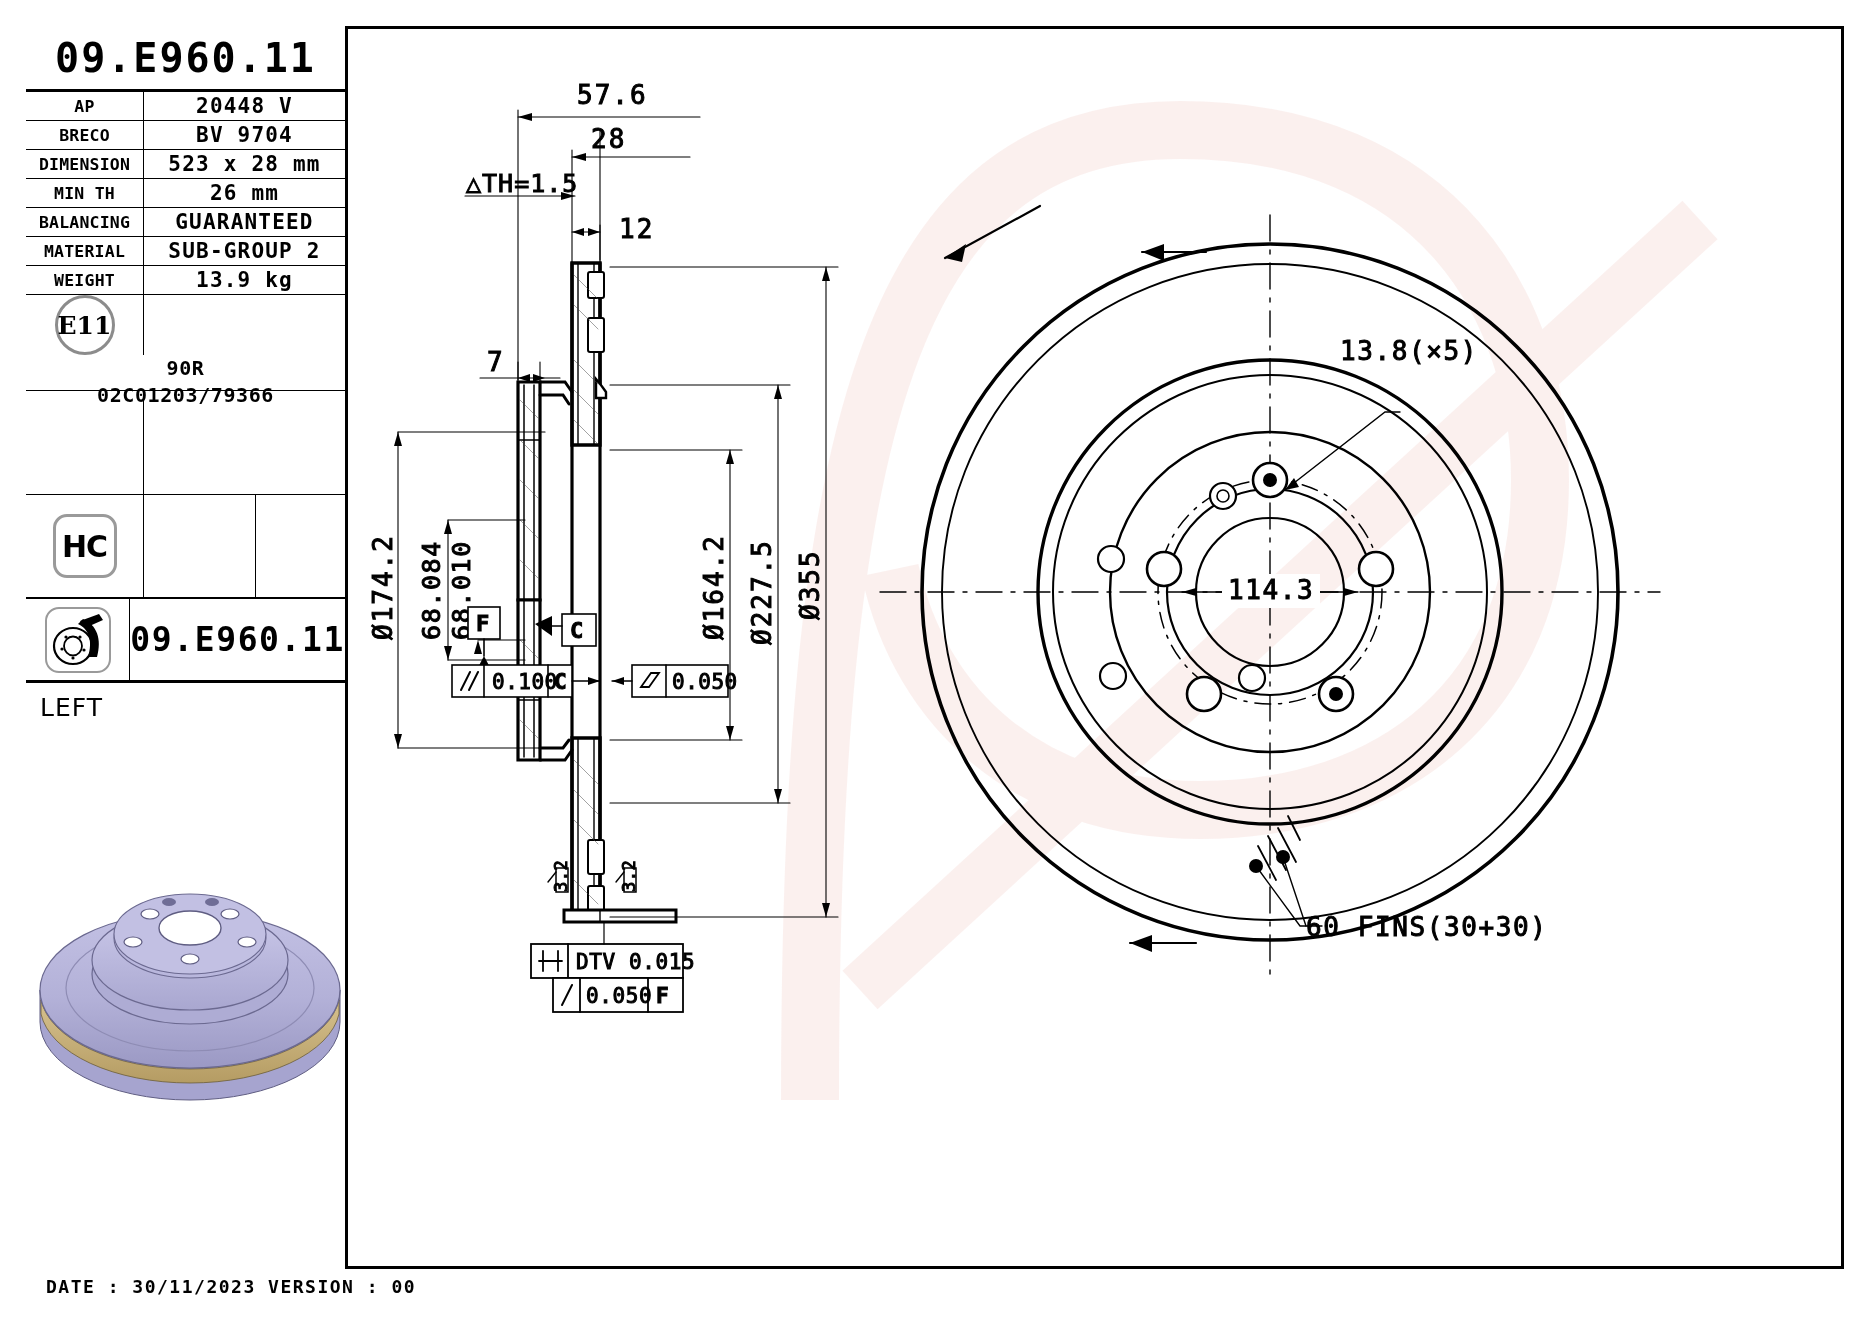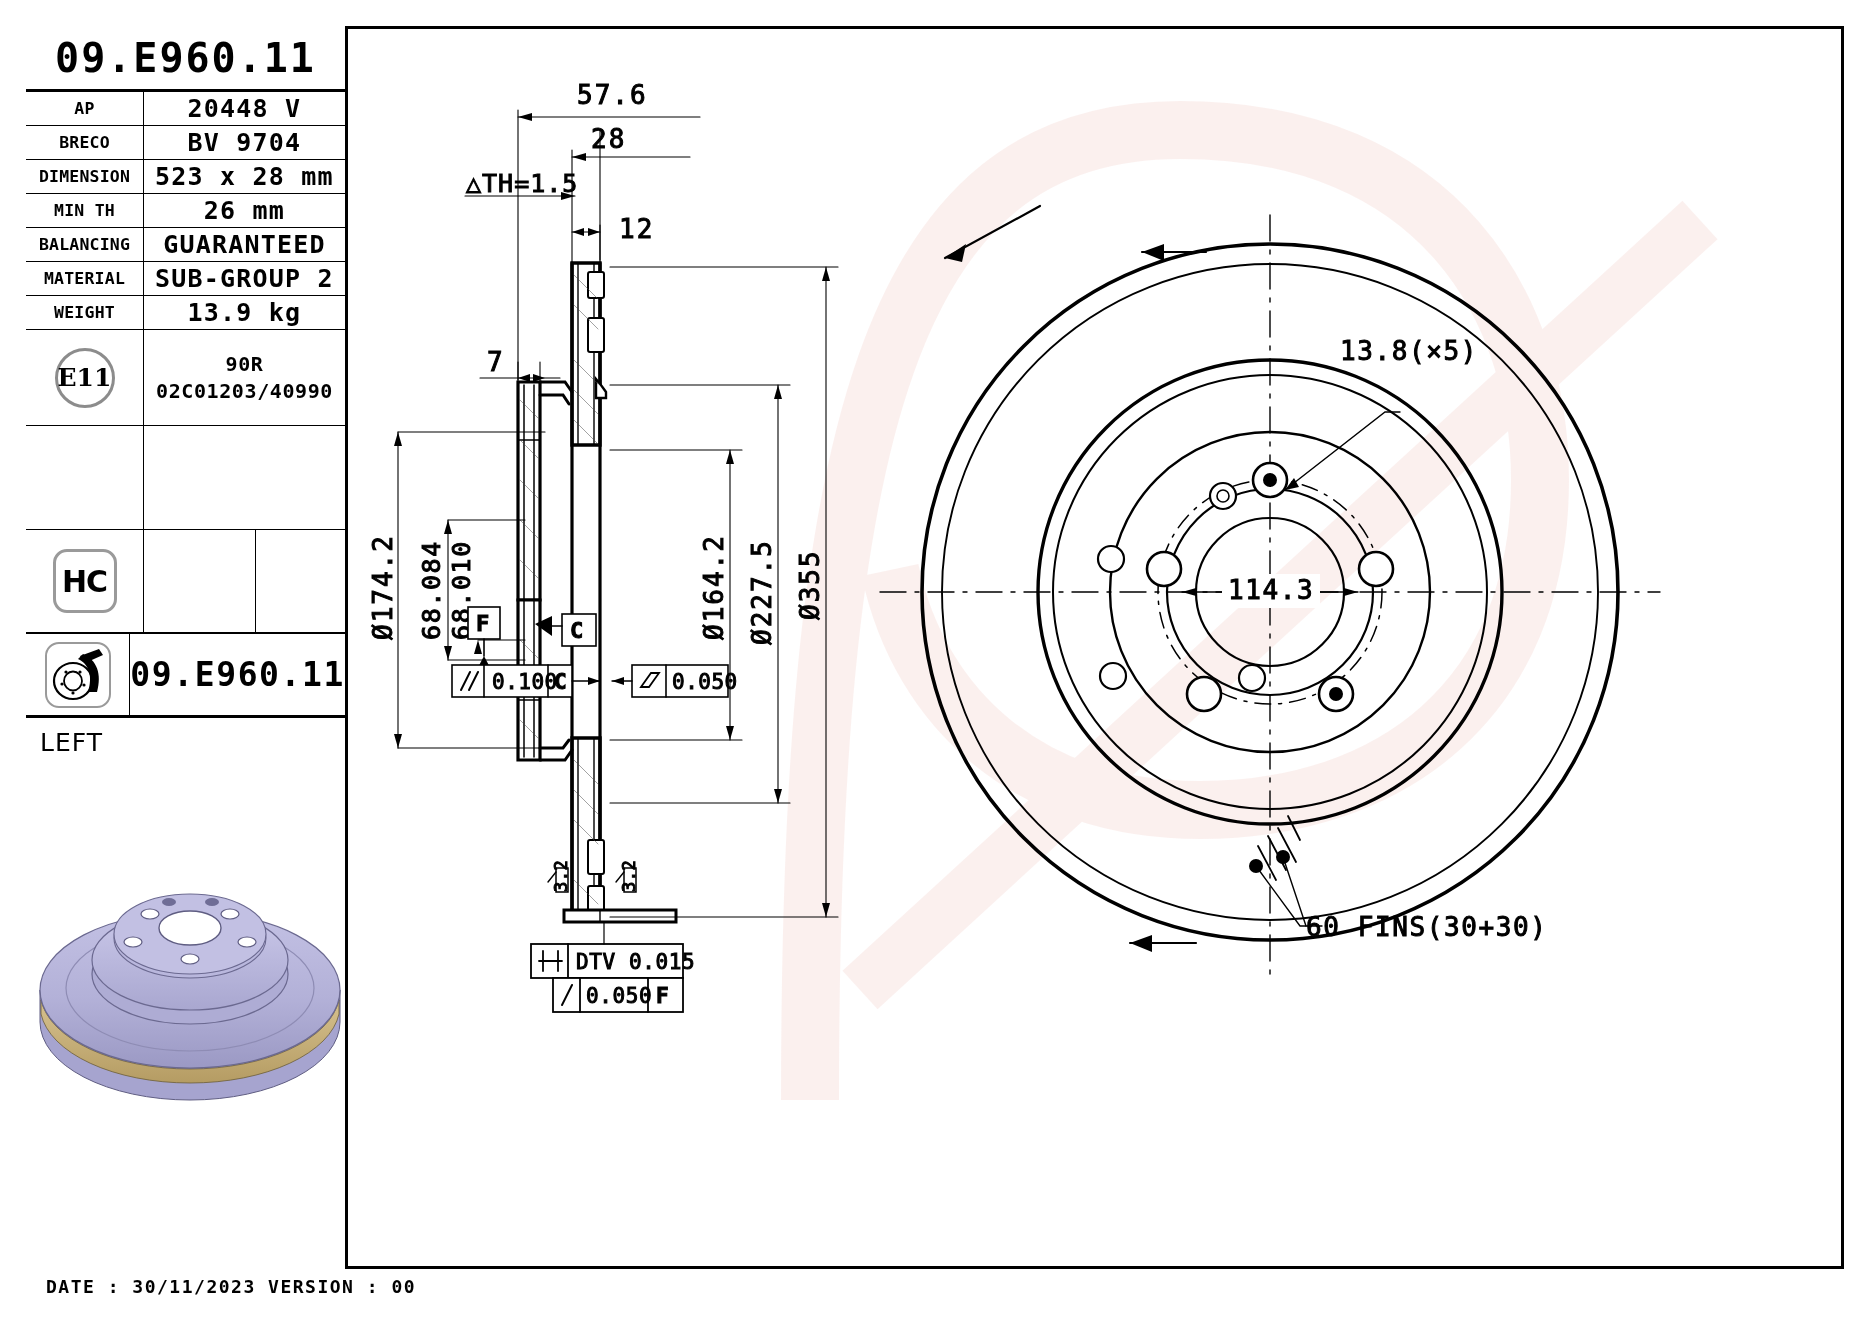--- a/index.html
+++ b/index.html
@@ -16,33 +16,33 @@
 
   
   #panel{position:absolute;left:26px;top:26px;width:322px;height:1243px;
     border-right:3px solid #000;box-sizing:border-box;background:#fff;z-index:5;}
 
   .prow{display:flex;border-bottom:1.6px solid #000;box-sizing:border-box;}
   .pk{width:118px;box-sizing:border-box;border-right:1.6px solid #000;
       display:flex;align-items:center;justify-content:center;
       font-size:16.5px;letter-spacing:.2px;padding:2px 0;font-weight:600;}
   .pv{flex:1;display:flex;align-items:center;justify-content:center;
-      font-size:25px;letter-spacing:1.2px;padding:2px 0;font-weight:600;text-align:center;}
+      font-size:21px;letter-spacing:1.2px;padding:2px 0;font-weight:600;text-align:center;}
 
   #logo-cell{height:78px;border-bottom:3px solid #000;display:flex;align-items:center;
       padding-left:14px;box-sizing:border-box;}
   #code-cell{height:66px;border-bottom:3px solid #000;display:flex;align-items:center;
       justify-content:center;box-sizing:border-box;}
   #code-cell span{font-size:40px;letter-spacing:2px;font-weight:600;}
 
   .brembo-word{font-family:"DejaVu Sans",sans-serif;font-size:43px;font-weight:700;
       color:#d8232a;letter-spacing:-1.6px;margin-left:8px;line-height:1;}
 
   
-  #e11row{display:flex;border-bottom:1.6px solid #000;height:96px;box-sizing:border-box;}
+  #e11row{display:flex;border-bottom:1.6px solid #000;height:96px;box-sizing:border-box;flex-direction:column;}
   #e11cell{width:118px;border-right:1.6px solid #000;display:flex;align-items:center;
       justify-content:center;box-sizing:border-box;}
   .e11circle{width:54px;height:54px;border:3px solid #8c8c8c;border-radius:50%;
       display:flex;align-items:center;justify-content:center;
       font-family:"DejaVu Serif",serif;font-weight:700;font-size:25px;color:#000;}
   #e11val{flex:1;display:flex;flex-direction:column;align-items:center;justify-content:center;
       font-size:20px;letter-spacing:.6px;line-height:1.35;font-weight:600;}
 
   #blankrow{height:104px;display:flex;border-bottom:1.6px solid #000;box-sizing:border-box;}
   #blankrow .bk{width:118px;border-right:1.6px solid #000;box-sizing:border-box;}
@@ -126,21 +126,21 @@
     <div class="pk">WEIGHT</div>
     <div class="pv">13.9 kg</div>
   </div>
 
   <div id="e11row">
     <div id="e11cell">
       <div class="e11circle">E11</div>
     </div>
     <div id="e11val">
       <div>90R</div>
-      <div>02C01203/40990</div>
+      <div>02C01203/79366</div>
     </div>
   </div>
 
   <div id="blankrow">
     <div class="bk"></div>
     <div style="flex:1"></div>
   </div>
 
   <div id="hcrow">
     <div id="hccell">

